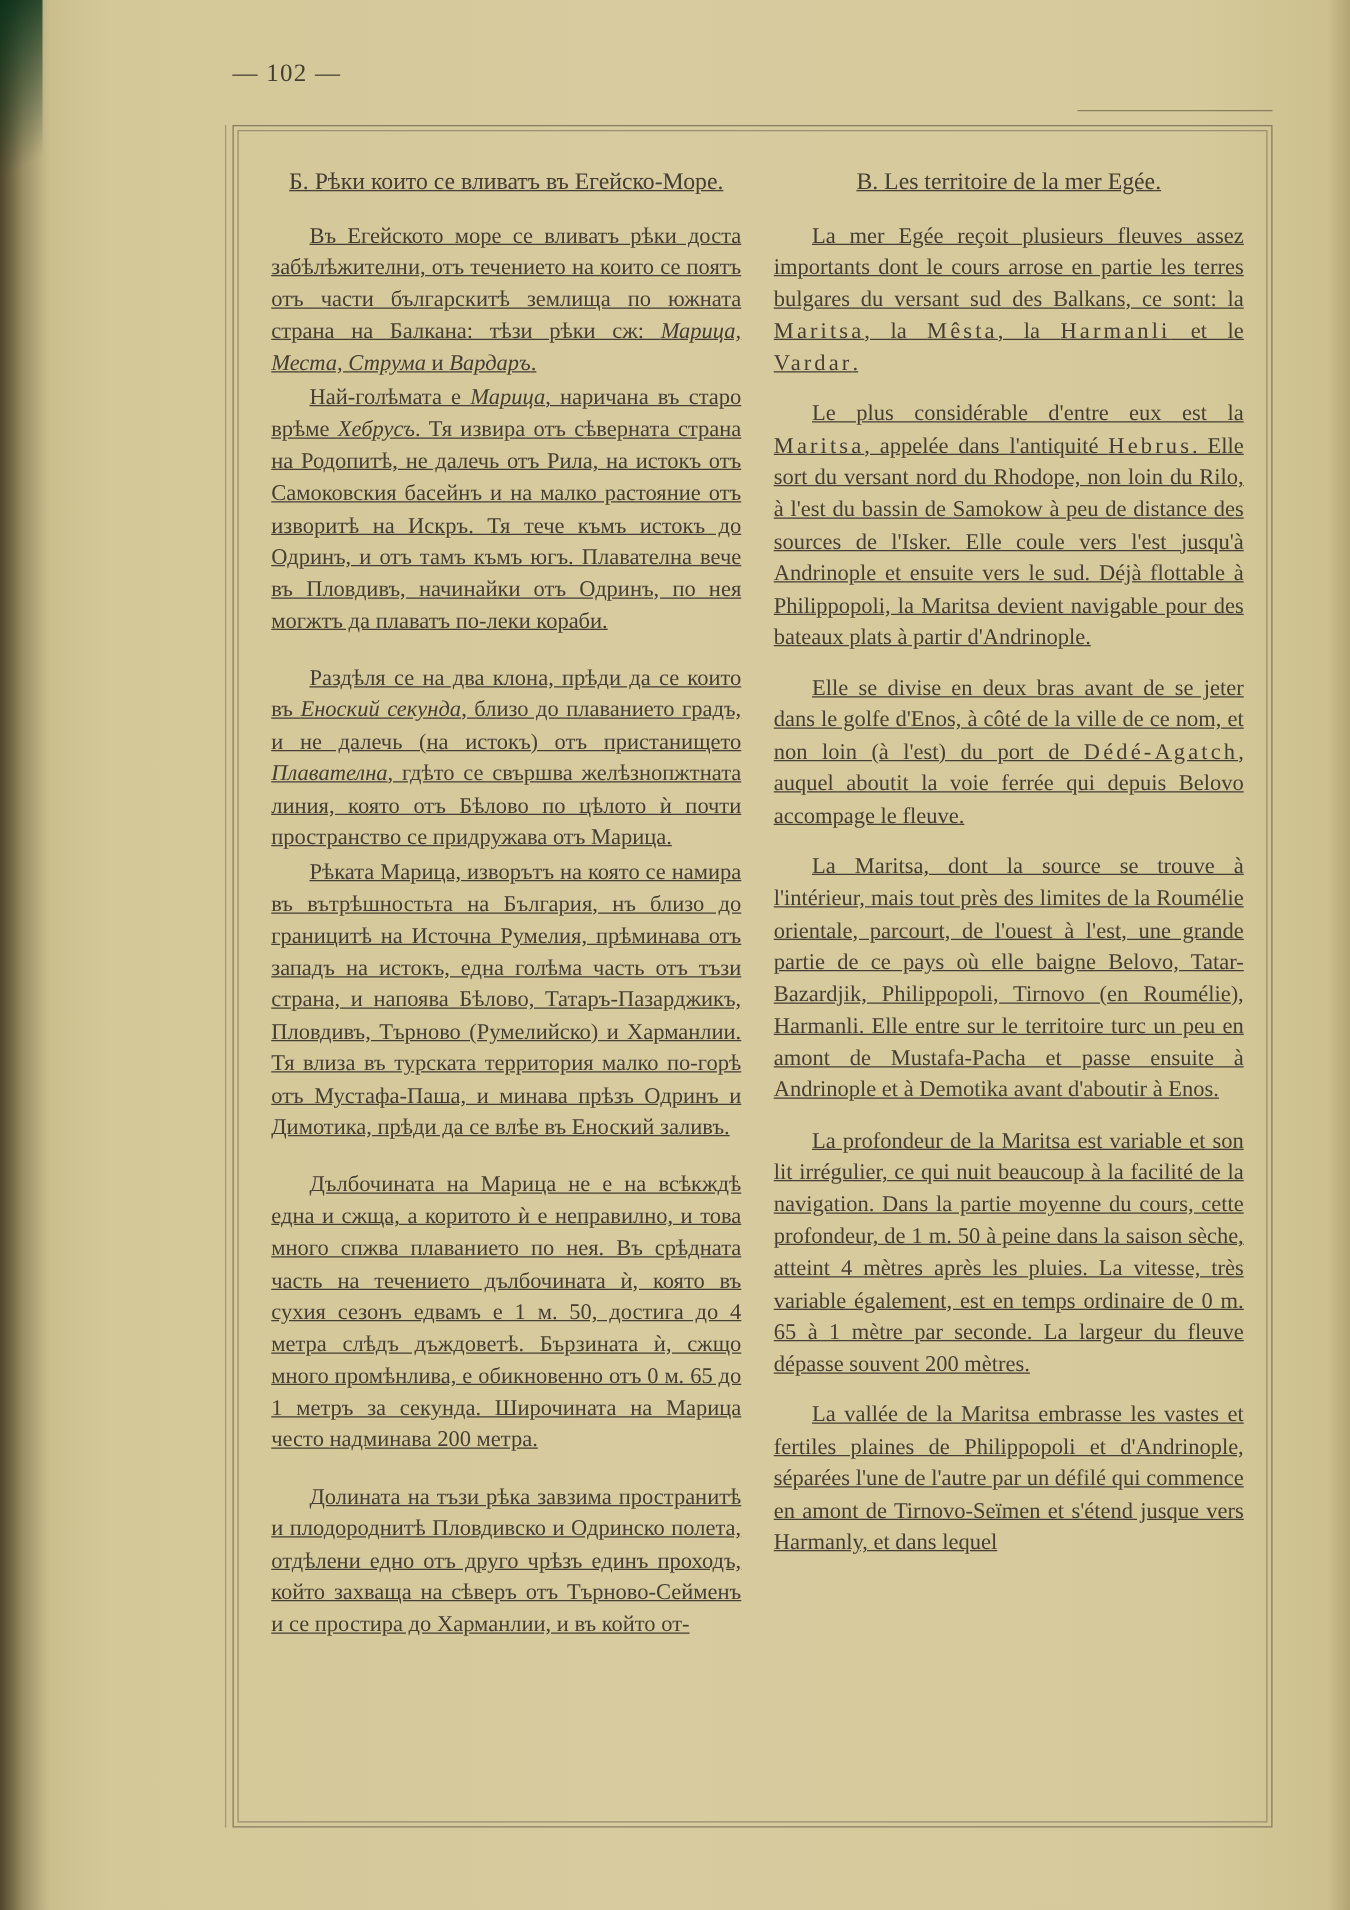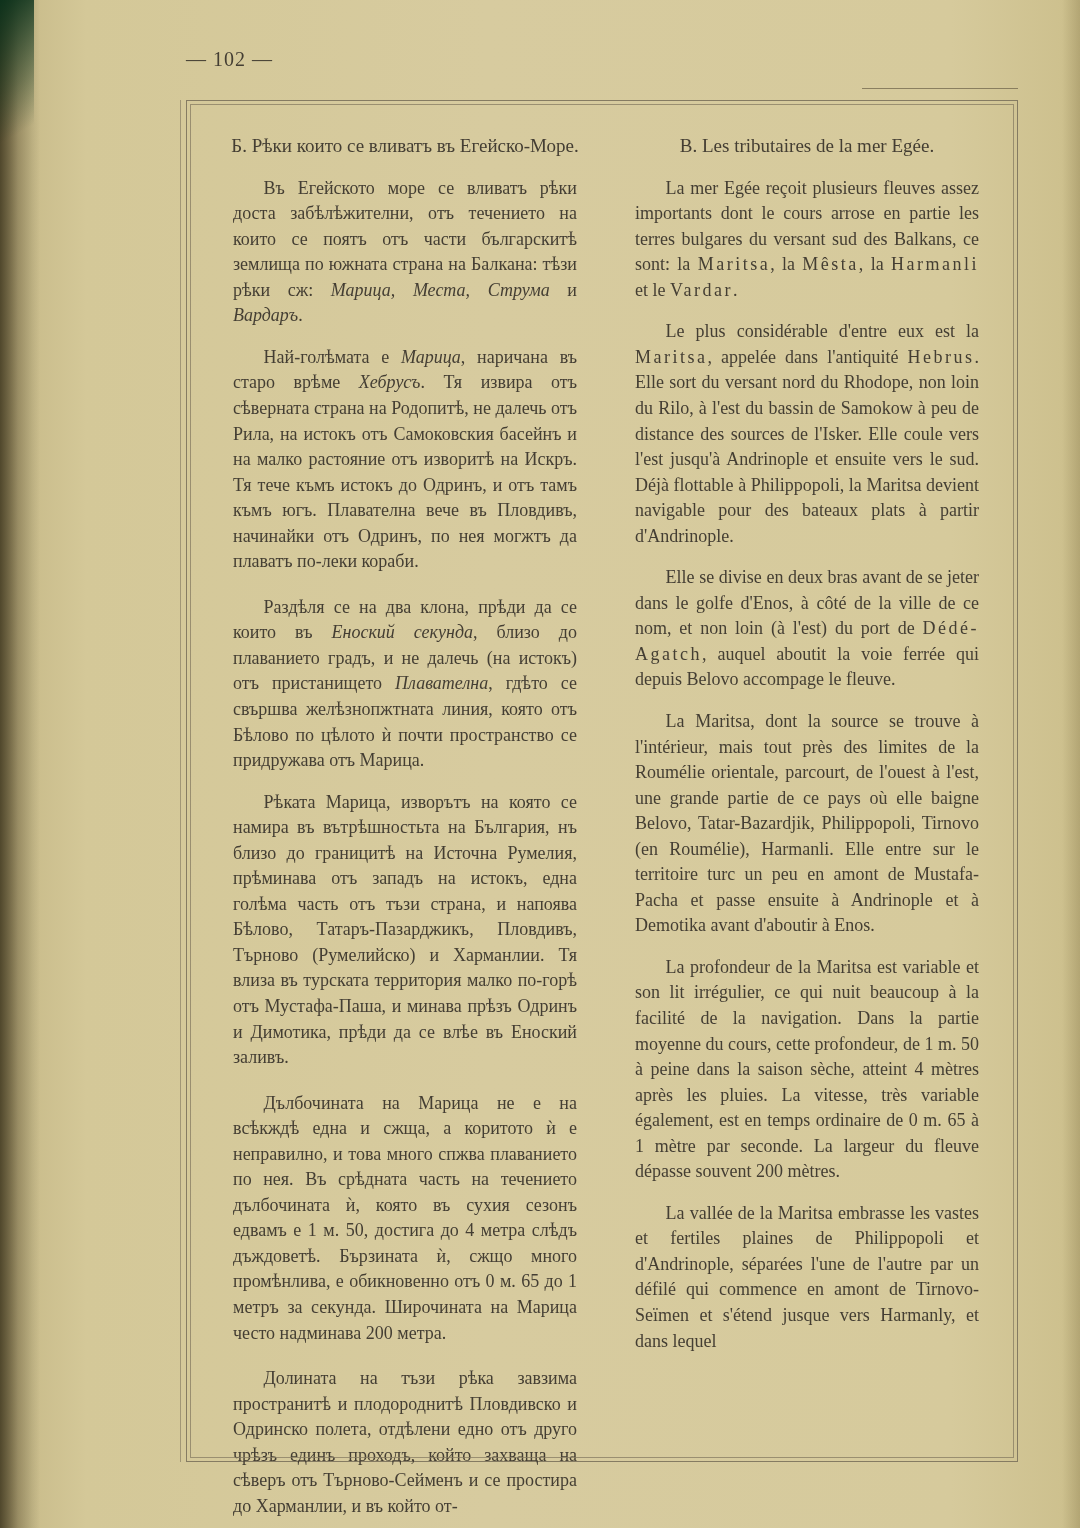--- a/index.html
+++ b/index.html
@@ -70,30 +70,31 @@
     gap: 26px;
     height: 100%;
     padding: 32px 22px 16px 30px;
   }
   .column {
     flex: 1 1 0;
     color: var(--ink);
     font-size: 18px;
     line-height: 1.42;
     text-align: justify;
+    text-decoration: underline;
   }
   .col-heading {
     font-size: 19px;
     font-weight: normal;
     text-align: center;
     margin: 0 0 16px 0;
     line-height: 1.4;
   }
   .column p {
-    margin: 16px;
+    margin: 0;
     text-indent: 1.7em;
   }
   #col-left p  { margin-bottom: 2px; }
   #col-right p { margin-bottom: 15px; }
   #col-left p.gap-before { margin-top: 20px; }
   .seg-italic { font-style: italic; }
   .seg-spaced { letter-spacing: 2.5px; }
 </style>
 </head>
 <body>
@@ -115,21 +116,21 @@
             <p><span>Въ Егейското море се вливатъ рѣки доста забѣлѣжителни, отъ течението на които се поятъ отъ части българскитѣ землища по южната страна на Балкана: тѣзи рѣки сж: </span><span class="seg-italic">Марица, Места, Струма</span><span> и </span><span class="seg-italic">Вардаръ</span><span>.</span></p>
             <p><span>Най-голѣмата е </span><span class="seg-italic">Марица</span><span>, наричана въ старо врѣме </span><span class="seg-italic">Хебрусъ</span><span>. Тя извира отъ сѣверната страна на Родопитѣ, не далечь отъ Рила, на истокъ отъ Самоковския басейнъ и на малко растояние отъ изворитѣ на Искръ. Тя тече къмъ истокъ до Одринъ, и отъ тамъ къмъ югъ. Плавателна вече въ Пловдивъ, начинайки отъ Одринъ, по нея могжтъ да плаватъ по-леки кораби.</span></p>
             <p class="gap-before"><span>Раздѣля се на два клона, прѣди да се които въ </span><span class="seg-italic">Еноский секунда</span><span>, близо до плаванието градъ, и не далечь (на истокъ) отъ пристанището </span><span class="seg-italic">Плавателна</span><span>, гдѣто се свършва желѣзнопжтната линия, която отъ Бѣлово по цѣлото ѝ почти пространство се придружава отъ Марица.</span></p>
             <p><span>Рѣката Марица, изворътъ на която се намира въ вътрѣшностьта на България, нъ близо до границитѣ на Источна Румелия, прѣминава отъ западъ на истокъ, една голѣма часть отъ тъзи страна, и напоява Бѣлово, Татаръ-Пазарджикъ, Пловдивъ, Търново (Румелийско) и Харманлии. Тя влиза въ турската территория малко по-горѣ отъ Мустафа-Паша, и минава прѣзъ Одринъ и Димотика, прѣди да се влѣе въ Еноский заливъ.</span></p>
             <p class="gap-before"><span>Дълбочината на Марица не е на всѣкждѣ една и сжща, а коритото ѝ е неправилно, и това много спжва плаванието по нея. Въ срѣдната часть на течението дълбочината ѝ, която въ сухия сезонъ едвамъ е 1 м. 50, достига до 4 метра слѣдъ дъждоветѣ. Бързината ѝ, сжщо много промѣнлива, е обикновенно отъ 0 м. 65 до 1 метръ за секунда. Широчината на Марица често надминава 200 метра.</span></p>
             <p class="gap-before"><span>Долината на тъзи рѣка завзима пространитѣ и плодороднитѣ Пловдивско и Одринско полета, отдѣлени едно отъ друго чрѣзъ единъ проходъ, който захваща на сѣверъ отъ Търново-Сейменъ и се простира до Харманлии, и въ който от-</span></p>
           </div>
       </div>
 
       <div class="column" id="col-right" lang="fr">
-        <h2 class="col-heading">B. Les tributaires de la mer Egée.</h2>
+        <h2 class="col-heading">B. Les territoire de la mer Egée.</h2>
         <div>
             <p><span>La mer Egée reçoit plusieurs fleuves assez importants dont le cours arrose en partie les terres bulgares du versant sud des Balkans, ce sont: la </span><span class="seg-spaced">Maritsa</span><span>, la </span><span class="seg-spaced">Mêsta</span><span>, la </span><span class="seg-spaced">Harmanli</span><span> et le </span><span class="seg-spaced">Vardar</span><span>.</span></p>
             <p><span>Le plus considérable d'entre eux est la </span><span class="seg-spaced">Maritsa</span><span>, appelée dans l'antiquité </span><span class="seg-spaced">Hebrus</span><span>. Elle sort du versant nord du Rhodope, non loin du Rilo, à l'est du bassin de Samokow à peu de distance des sources de l'Isker. Elle coule vers l'est jusqu'à Andrinople et ensuite vers le sud. Déjà flottable à Philippopoli, la Maritsa devient navigable pour des bateaux plats à partir d'Andrinople.</span></p>
             <p><span>Elle se divise en deux bras avant de se jeter dans le golfe d'Enos, à côté de la ville de ce nom, et non loin (à l'est) du port de </span><span class="seg-spaced">Dédé-Agatch</span><span>, auquel aboutit la voie ferrée qui depuis Belovo accompage le fleuve.</span></p>
             <p><span>La Maritsa, dont la source se trouve à l'intérieur, mais tout près des limites de la Roumélie orientale, parcourt, de l'ouest à l'est, une grande partie de ce pays où elle baigne Belovo, Tatar-Bazardjik, Philippopoli, Tirnovo (en Roumélie), Harmanli. Elle entre sur le territoire turc un peu en amont de Mustafa-Pacha et passe ensuite à Andrinople et à Demotika avant d'aboutir à Enos.</span></p>
             <p><span>La profondeur de la Maritsa est variable et son lit irrégulier, ce qui nuit beaucoup à la facilité de la navigation. Dans la partie moyenne du cours, cette profondeur, de 1 m. 50 à peine dans la saison sèche, atteint 4 mètres après les pluies. La vitesse, très variable également, est en temps ordinaire de 0 m. 65 à 1 mètre par seconde. La largeur du fleuve dépasse souvent 200 mètres.</span></p>
             <p><span>La vallée de la Maritsa embrasse les vastes et fertiles plaines de Philippopoli et d'Andrinople, séparées l'une de l'autre par un défilé qui commence en amont de Tirnovo-Seïmen et s'étend jusque vers Harmanly, et dans lequel</span></p>
           </div>
       </div>
 

